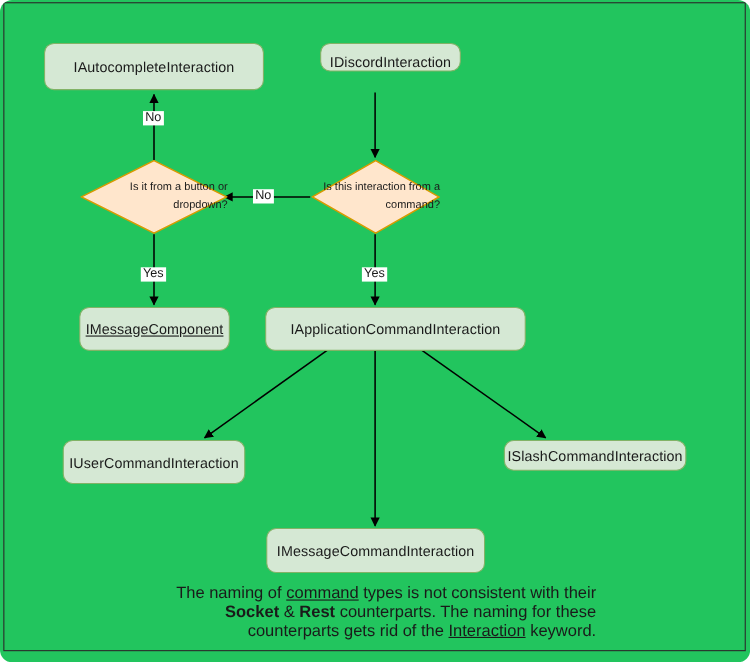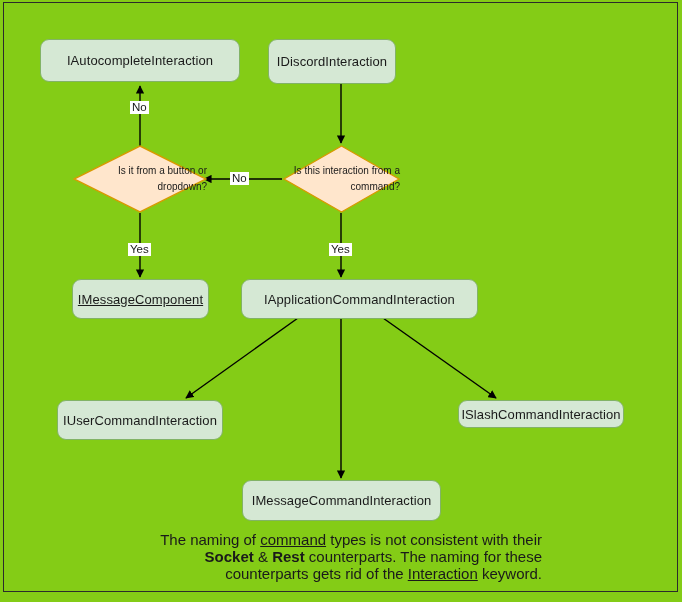--- a/index.html
+++ b/index.html
@@ -8,22 +8,23 @@
     padding: 0;
     background: #ffffff;
   }
   body {
     font-family: "Liberation Sans", sans-serif;
   }
   #canvas {
     position: relative;
     width: 682px;
     height: 602px;
-    background: #84cc16;
+    background: #22c55e;
     overflow: hidden;
+    border-radius: 11px;
   }
   #frame {
     position: absolute;
     left: 3px;
     top: 2px;
     width: 675px;
     height: 590px;
     border: 1px solid #2b2b2b;
     box-sizing: border-box;
     pointer-events: none;
@@ -143,21 +144,21 @@
 
     <g>
       <path d="M 341 319 L 341 478" stroke="#000000" stroke-width="1.4" fill="none" marker-end="url(#arrow)"></path>
     </g>
   </svg>
 
   <div class="node box" style="left:40px; top:39px; width:200px; height:43px;">
     <span>IAutocompleteInteraction</span>
   </div>
 
-  <div class="node box" style="left:268px; top:39px; width:128px; height:45px;">
+  <div class="node box" style="left:291px; top:39px; width:128px; height:26px;align-items:flex-end;">
     <span>IDiscordInteraction</span>
   </div>
 
   <div class="diamond-wrap" style="left:73px; top:145px; width:134px; height:68px;">
     <svg class="diamond-shape" viewBox="0 0 134 68" xmlns="http://www.w3.org/2000/svg">
       <polygon points="67,1 133,34 67,67 1,34" fill="#ffe6cc" stroke="#d79b00" stroke-width="1.4"></polygon>
     </svg>
     <div class="diamond-label">Is it from a button or dropdown?</div>
   </div>
 

